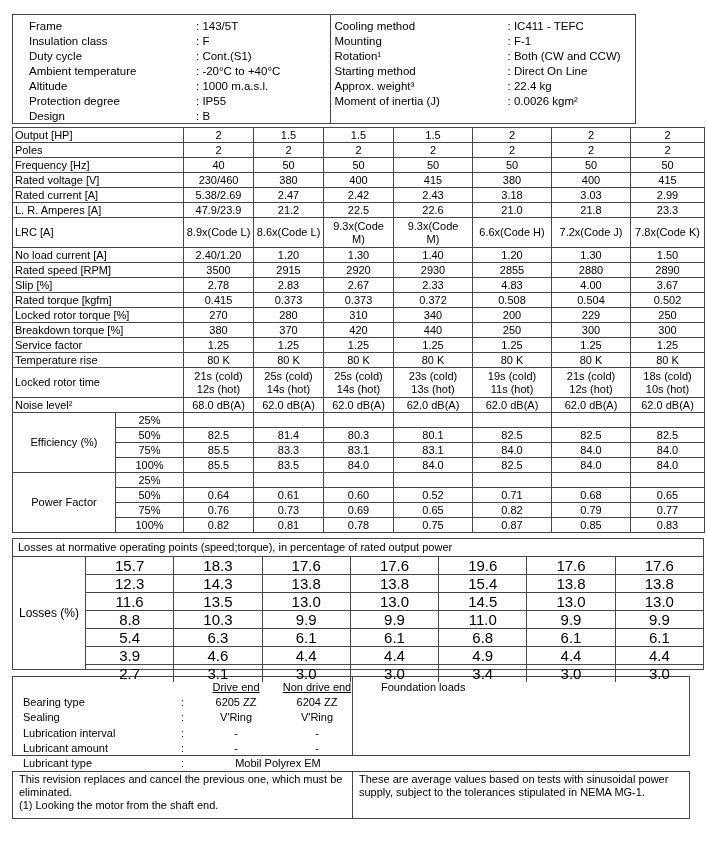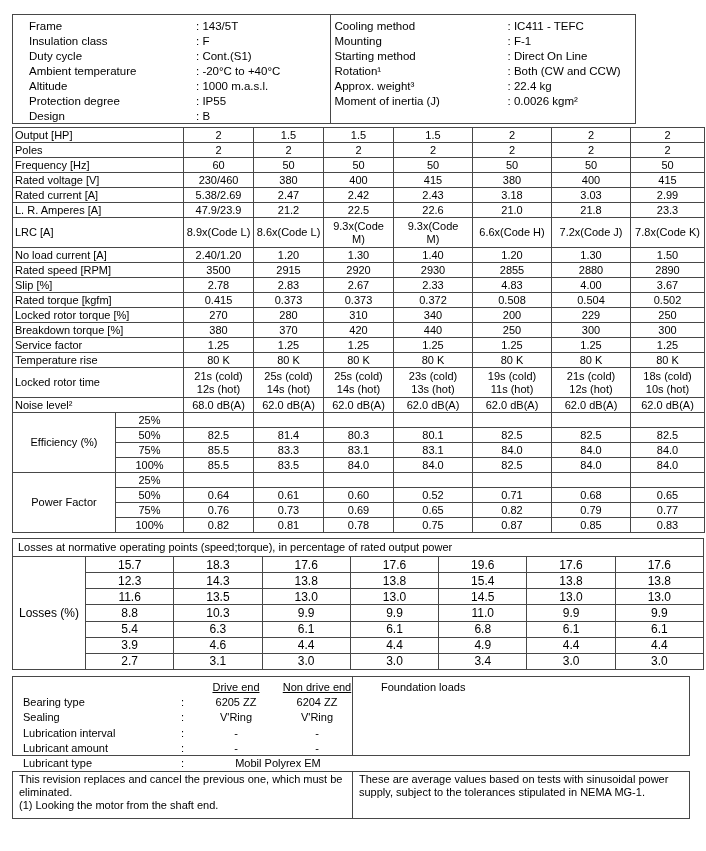--- a/index.html
+++ b/index.html
@@ -42,21 +42,21 @@
   .losses-pts { width:86px; border-right:1px solid #474747; display:flex;
                 flex-direction:column; flex-shrink:0; }
   .pt { flex:1; display:flex; align-items:center; justify-content:center;
         border-bottom:1px solid #474747; font-size:11px; line-height:12px;
         white-space:pre-line; text-align:center; }
   .pt:last-child { flex:2; border-bottom:none; }
   .losses-vals { flex:1; display:flex; flex-direction:column; }
   .lv-row { flex:1; display:flex; border-bottom:1px solid #474747; }
   .lv-row:last-child { border-bottom:none; }
   .lv-cell { flex:1; border-right:1px solid #474747; display:flex;
-             align-items:center; justify-content:center; font-size:12px; }
+             align-items:center; justify-content:center; font-size:15px; }
   .lv-cell:last-child { border-right:none; }
 
   
   .bearing-box { width:678px; height:80px; margin-top:6px; display:flex;gap:20px; }
   .bearing-left { width:340px; border-right:1px solid #474747; box-sizing:border-box;
                   padding:2px 0 0 10px; }
   .bearing-grid { display:grid; grid-template-columns:158px 16px 78px 84px;
                   grid-auto-rows:15.3px; font-size:11px; align-items:center; }
   .b-head { text-decoration:underline; text-align:center; }
   .b-val { text-align:center; }
@@ -112,26 +112,26 @@
       <div class="info-panel right" id="info-right">
           <div class="info-row">
             <span class="info-label">Cooling method</span>
             <span class="info-value">: IC411 - TEFC</span>
           </div>
           <div class="info-row">
             <span class="info-label">Mounting</span>
             <span class="info-value">: F-1</span>
           </div>
           <div class="info-row">
+            <span class="info-label">Rotation¹</span>
+            <span class="info-value">: Both (CW and CCW)</span>
+          </div>
+          <div class="info-row">
             <span class="info-label">Starting method</span>
             <span class="info-value">: Direct On Line</span>
-          </div>
-          <div class="info-row">
-            <span class="info-label">Rotation¹</span>
-            <span class="info-value">: Both (CW and CCW)</span>
           </div>
           <div class="info-row">
             <span class="info-label">Approx. weight³</span>
             <span class="info-value">: 22.4 kg</span>
           </div>
           <div class="info-row">
             <span class="info-label">Moment of inertia (J)</span>
             <span class="info-value">: 0.0026 kgm²</span>
           </div>
         </div>
@@ -165,21 +165,21 @@
             <td class="val">2</td>
             <td class="val">2</td>
             <td class="val">2</td>
             <td class="val">2</td>
             <td class="val">2</td>
             <td class="val">2</td>
             <td class="val">2</td>
           </tr>
           <tr>
             <td class="row-label" colspan="2">Frequency [Hz]</td>
-            <td class="val">60</td>
+            <td class="val">40</td>
             <td class="val">50</td>
             <td class="val">50</td>
             <td class="val">50</td>
             <td class="val">50</td>
             <td class="val">50</td>
             <td class="val">50</td>
           </tr>
           <tr>
             <td class="row-label" colspan="2">Rated voltage [V]</td>
             <td class="val">230/460</td>

